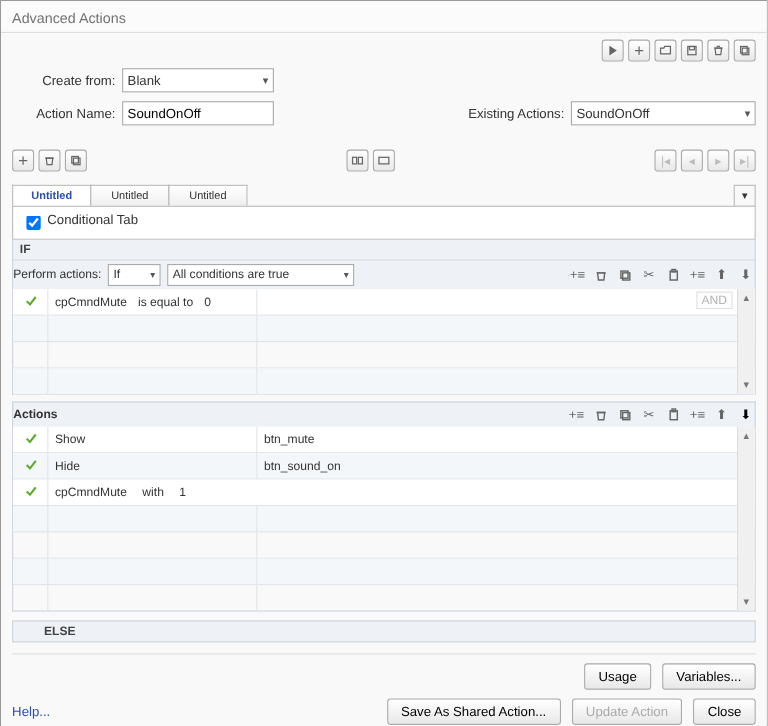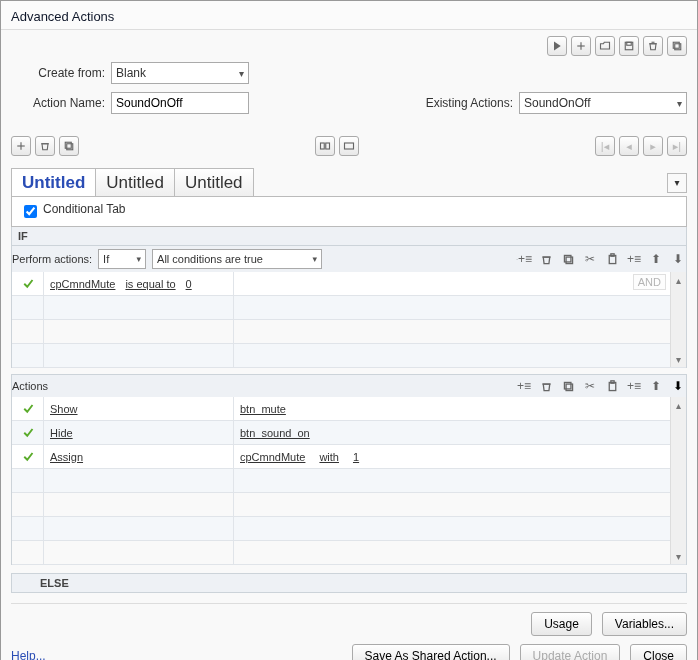--- a/index.html
+++ b/index.html
@@ -1,48 +1,48 @@
 <!DOCTYPE html>
 <html><head>
 <meta charset="utf-8">
 <style>
   * { box-sizing: border-box; }
   html, body { margin: 0; padding: 0; font-family: Arial, sans-serif; font-size: 11px; color: #333; }
   .window { width:698px; height:660px; margin:0 auto; background:#fff; border:1px solid #999; position:relative; display:flex; flex-direction:column; }
-  .title { font-size:13px; color:#0f172a; padding:8px 10px 5px 10px; border-bottom:1px solid #ddd; background:#fbfbfb; }
+  .title { font-size:13px; color:#737373; padding:8px 10px 5px 10px; border-bottom:1px solid #ddd; background:#fbfbfb; }
   .body { flex:1; display:flex; flex-direction:column; background:#f9f9f9; padding:6px 10px 8px 10px; }
   .form-row { display:flex; align-items:center; margin:4px 0; }
   .label { width:100px; text-align:right; padding-right:6px; color:#333; font-size:12px;}
   .select, .input { height:22px; border:1px solid #aaa; background:#fff; font-size:12px; padding:2px 4px; }
   .select { width:138px; display:flex; align-items:center; justify-content:space-between; cursor:pointer;}
   .select::after { content:"▾"; color:#555; font-size:10px;}
   .input { width:138px; }
   .top-icons-row { display:flex; justify-content:flex-end; gap:4px; margin-bottom:2px;}
   .iconbtn { width:20px; height:20px; border:1px solid #aaa; background:linear-gradient(#fff,#e8e8e8); border-radius:3px; display:flex; align-items:center; justify-content:center; cursor:pointer; font-size:11px; color:#555;}
   .iconbtn svg{width:12px;height:12px;stroke:#666;fill:none;stroke-width:1.5;}
   .existing-row { display:flex; align-items:center; justify-content:flex-end; margin-top:4px;}
   .existing-row .select { width:168px;}
   .toolbar-row { display:flex; align-items:center; margin-top:18px;}
   .toolbar-row .left, .toolbar-row .center, .toolbar-row .right { display:flex; gap:4px;}
   .toolbar-row .left{flex:0;}
   .toolbar-row .spacer{flex:1;}
   .tabs-row { display:flex; align-items:center; margin-top:12px;}
-  .tab { border:1px solid #bbb; border-bottom:none; padding:4px 10px; min-width:72px; text-align:center; background:linear-gradient(#fff,#eee); cursor:pointer; font-size:17px; margin-right:-1px;}
+  .tab { border:1px solid #bbb; border-bottom:none; padding:4px 10px; min-width:72px; text-align:center; background:linear-gradient(#fff,#eee); cursor:pointer; font-size:10px; margin-right:-1px;}
   .tab.active { color:#2a4db5; font-weight:bold; background:#fff;}
   .tabs-row .chev { margin-left:auto; width:20px; height:20px; border:1px solid #bbb; display:flex; align-items:center; justify-content:center; cursor:pointer; font-size:10px;}
   .cond-tab-row { border:1px solid #bbb; border-top:1px solid #bbb; padding:5px 8px; display:flex; align-items:flex-start; background:#fff; margin-top:-1px;}
   .cond-tab-row input[type=checkbox]{margin-right:6px;}
   .section-header { background:#eef1f5; border:1px solid #ccd3d9; border-top:none; padding:3px 6px; font-weight:bold; color:#444; font-size:11px;}
   .perform-row { display:flex; align-items:center; gap:6px; background:#eef1f5; border-left:1px solid #ccd3d9; border-right:1px solid #ccd3d9; padding:3px 0;}
   .perform-row .mini-select{height:20px; border:1px solid #aaa; background:#fff; display:flex; align-items:center; justify-content:space-between; padding:0 4px; cursor:pointer; font-size:11px;}
   .mini-select::after{content:"▾"; margin-left:4px; font-size:9px; color:#555;}
   .bar-icons { margin-left:auto; display:flex; gap:6px;}
   .bar-icons .ic{width:16px;height:16px;display:flex;align-items:center;justify-content:center;color:#666;cursor:pointer;font-size:12px;}
   .bar-icons .ic svg{width:13px;height:13px;stroke:#666;fill:none;stroke-width:1.6;}
-  .grid { border:1px solid #ccd3d9; border-top:none; position:relative;text-decoration:underline;}
+  .grid { border:1px solid #ccd3d9; border-top:none; position:relative;}
   .grid-row { display:flex; height:24px; border-bottom:1px solid #e0e4e9;}
   .grid-row:nth-child(even){background:#f4f7fa;}
   .grid-row.white{background:#fff;}
   .col-chk{width:32px;border-right:1px solid #e0e4e9;display:flex;align-items:center;justify-content:center;}
   .col-a{width:190px;border-right:1px solid #e0e4e9;padding:0 6px;display:flex;align-items:center;}
   .col-b{flex:1;padding:0 6px;display:flex;align-items:center;gap:14px;}
   .scroll-track{position:absolute;right:0;top:0;bottom:0;width:16px;background:#f0f0f0;border-left:1px solid #ddd;}
   .scroll-arrow{height:16px;display:flex;align-items:center;justify-content:center;color:#777;font-size:10px;}
   .and-tag{position:absolute;right:20px;top:2px;color:#b4b4b4;font-size:11px;border:1px solid #e0e0e0;padding:1px 4px;background:#fdfdfd;}
   .green-check svg{width:12px;height:12px;stroke:#5aab2a;fill:none;stroke-width:2.5;}
@@ -244,21 +244,21 @@
           <div class="col-b"></div>
         </div>
     <div class="scroll-track">
           <div class="scroll-arrow">▴</div>
           <div style="flex:1"></div>
           <div class="scroll-arrow" style="position:absolute;bottom:0;width:100%;">▾</div>
         </div>
   </div>
 
   <div class="perform-row" style="margin-top:6px;border-top:1px solid #ccd3d9;">
-    <span style="font-weight:normal;">Actions</span>
+    <span style="font-weight:bold;">Actions</span>
     <div class="bar-icons">
       <div class="ic">+≡</div>
       <div class="ic">
             <svg viewBox="0 0 16 16">
               <path d="M4 5h8l-1 8H5z"></path>
               <line x1="3" y1="5" x2="13" y2="5"></line>
             </svg>
           </div>
       <div class="ic">
             <svg viewBox="0 0 16 16">
@@ -303,23 +303,20 @@
           </div>
       <div class="col-b">
             <span>btn_sound_on</span>
           </div>
     </div>
     <div class="grid-row white">
       <div class="col-chk">
             <span class="green-check"><svg viewBox="0 0 16 16">
                 <polyline points="3,9 7,13 14,4"></polyline>
               </svg></span>
-          </div>
-      <div class="col-a">
-            <span>Assign</span>
           </div>
       <div class="col-b">
             <span>cpCmndMute</span>
             <span>with</span>
             <span>1</span>
           </div>
     </div>
     <div class="grid-row">
           <div class="col-chk"></div>
           <div class="col-a"></div>

